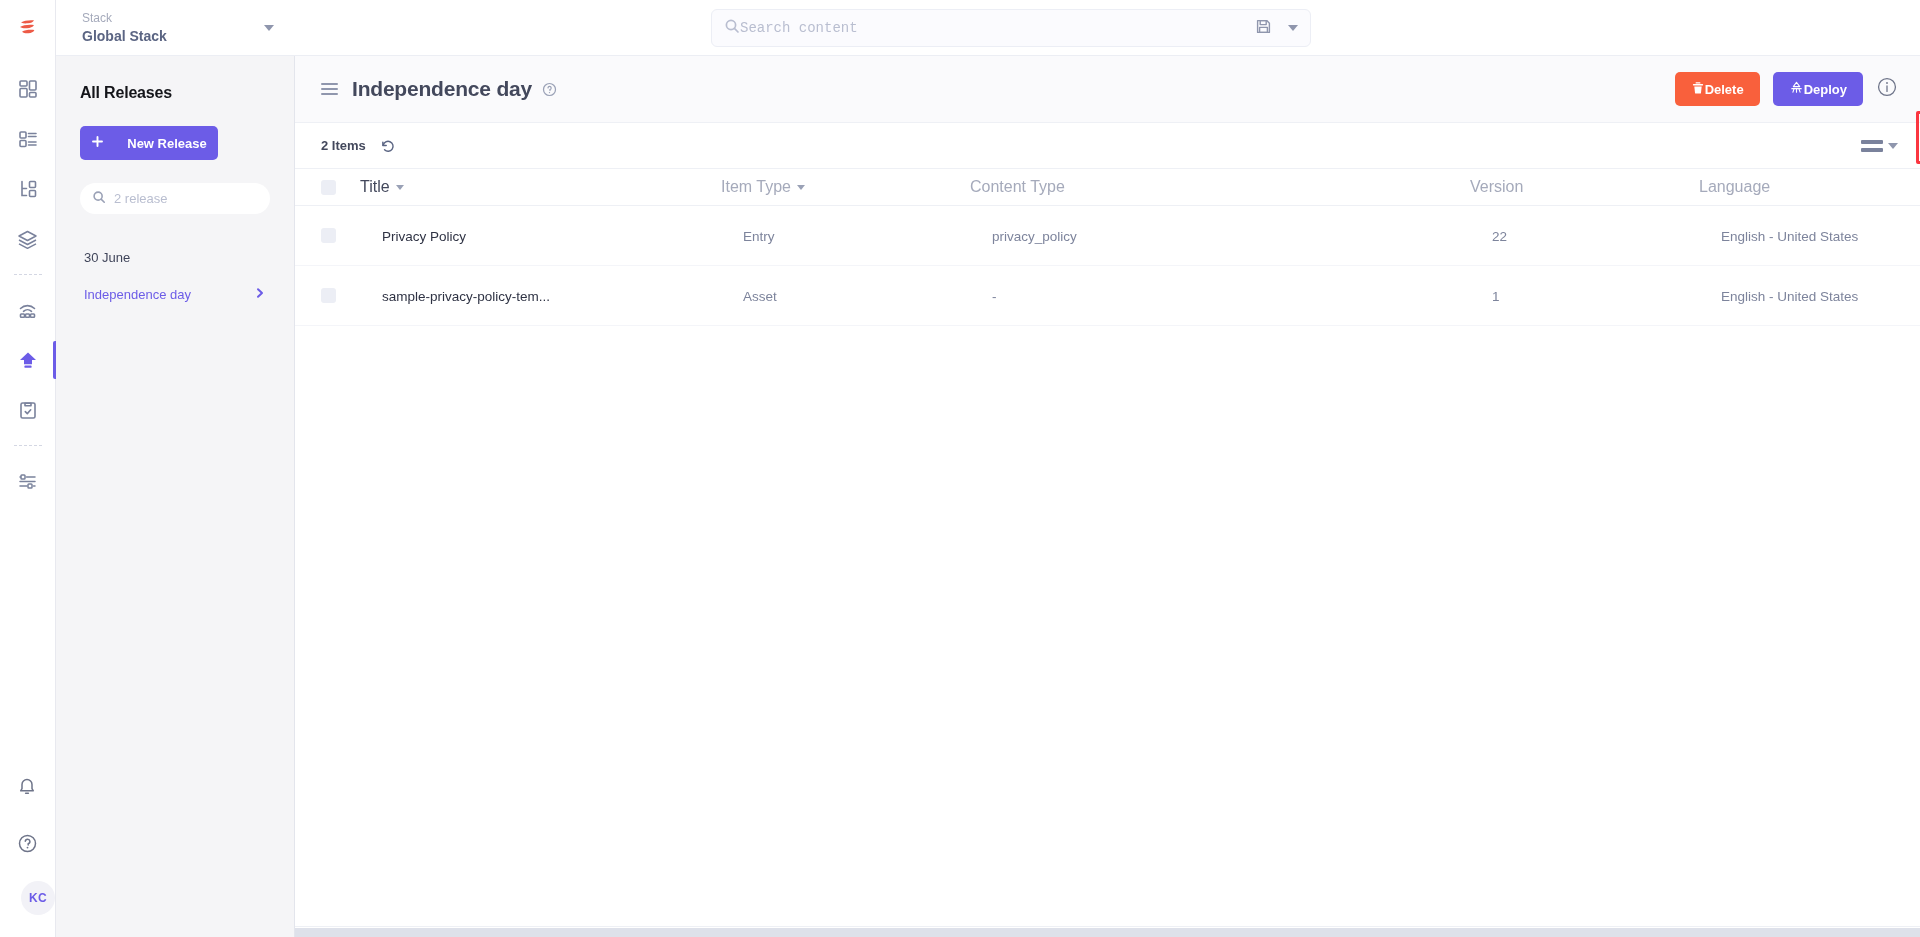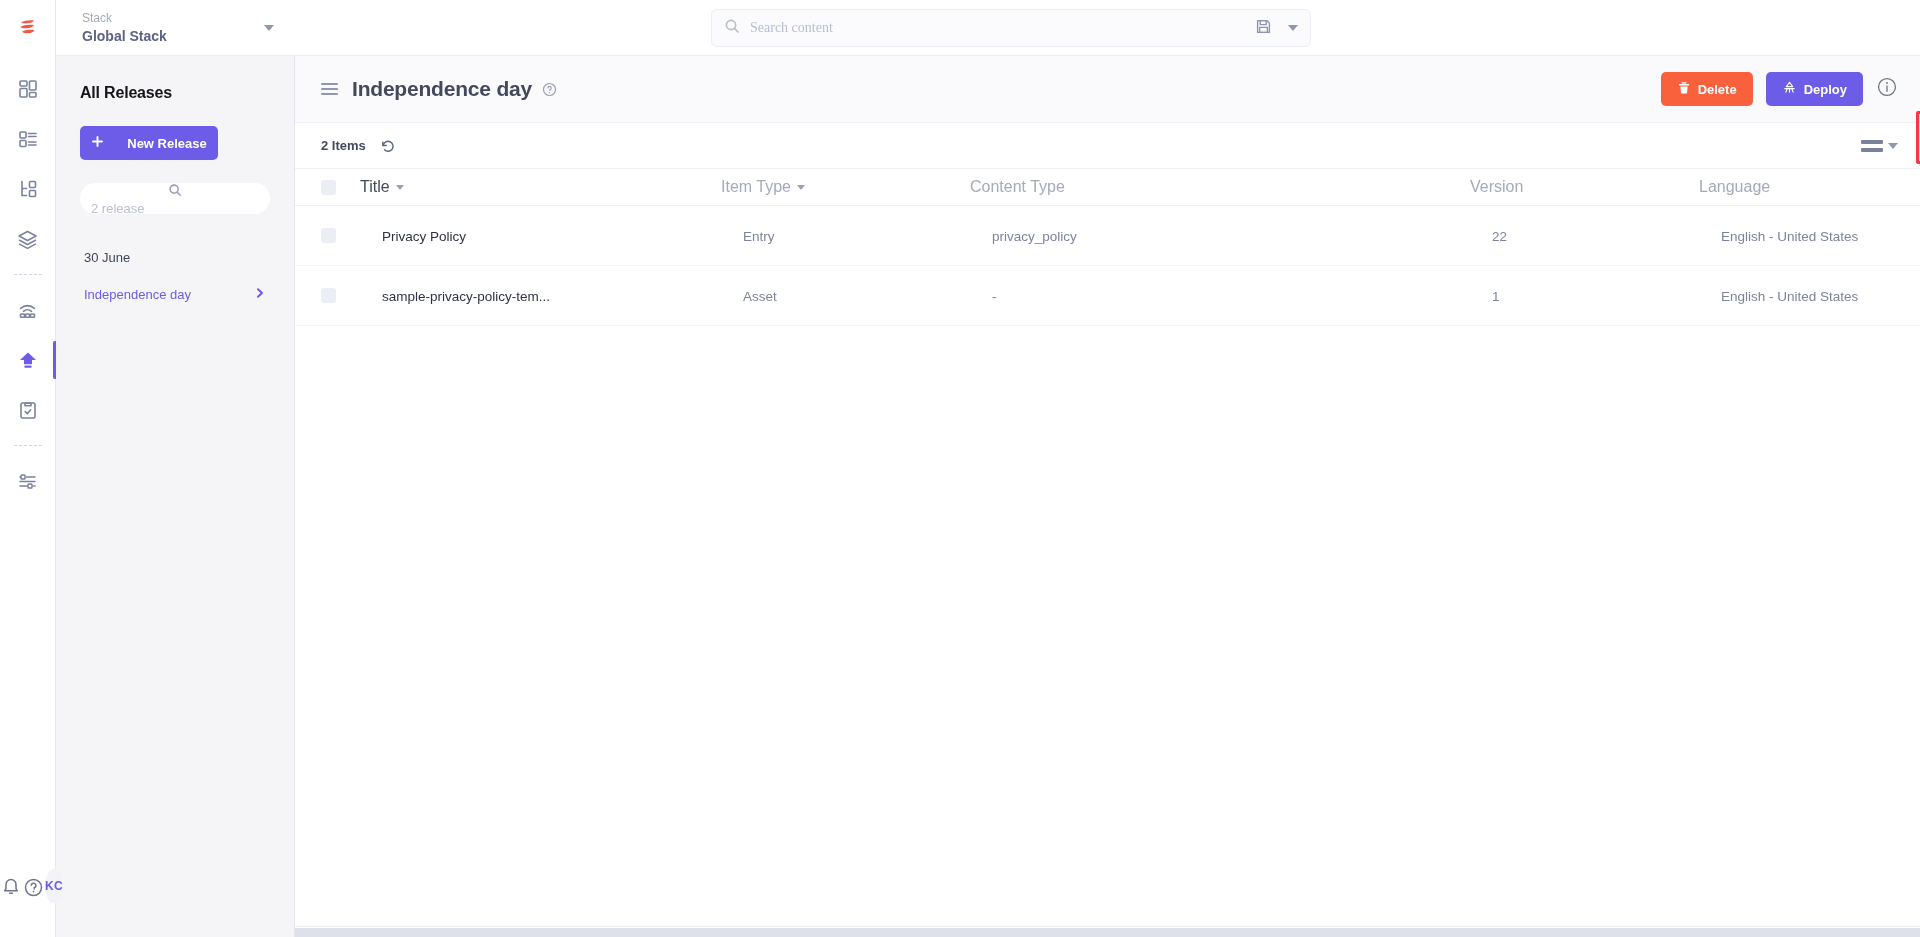--- a/index.html
+++ b/index.html
@@ -32,22 +32,22 @@
   }
   .rail-btn svg { display: block; }
   .rail-btn.active::after {
     content: ""; position: absolute; right: 0; top: 6px; bottom: 6px;
     width: 3px; background: #6c5ce7; border-radius: 2px 0 0 2px;
   }
   .rail-sep {
     width: 28px; height: 0; border-top: 1px dashed #d4d7e3; margin: 10px 0;
   }
   .rail-bottom {
-    margin-top: auto; display: flex; flex-direction: row;
-    align-items: flex-start; width: 100%; padding-bottom: 22px;
+    margin-top: auto; display: flex; flex-direction: column;
+    align-items: flex-end; width: 100%; padding-bottom: 22px;
   }
   .rail-bottom .rail-btn { height: 56px; }
   .avatar {
     width: 34px; height: 34px; border-radius: 50%;
     background: #f2f2f7; color: #6c5ce7;
     font-size: 12px; font-weight: bold; letter-spacing: .3px;
     display: flex; align-items: center; justify-content: center;
     cursor: pointer; margin-top: 10px;
   }
 
@@ -74,22 +74,22 @@
     border-top: 6px solid #8f96ad;
   }
   .search-wrap {
     position: absolute; left: 655px; top: 9px;
     width: 600px; height: 38px;
     background: #fbfbfe; border: 1px solid #eceef5; border-radius: 6px;
     display: flex; align-items: center; padding: 0 12px; cursor: text;
   }
   .search-wrap input {
     flex: 1; border: 0; outline: 0; background: transparent;
-    font-family: Liberation Serif, serif;
-    font-size: 14px; color: #5b6583; margin-left: 10px;
+    font-family: Liberation Mono, monospace;
+    font-size: 14px; color: #5b6583; 
   }
   .search-wrap input::placeholder { color: #b9bed0; }
   .sb-icons { display: flex; align-items: center; gap: 16px; }
 
   
   .body { flex: 1; display: flex; min-height: 0; }
 
   
   .panel {
     width: 239px; flex: 0 0 239px;
@@ -106,21 +106,21 @@
     margin-top: 24px; height: 34px; width: 138px;
     background: #6c5ce7; color: #ffffff;
     border: 0; border-radius: 5px; cursor: pointer;
     font-family: "Liberation Sans", sans-serif;
     font-size: 13px; font-weight: bold;
     display: flex; align-items: center; justify-content: center; gap: 23px;
   }
   .panel-search {
     margin-top: 23px; height: 31px; background: #ffffff;
     border-radius: 16px; display: flex; align-items: center;
-    padding: 0 12px; cursor: text; flex-direction: column;
+    padding: 0 12px; cursor: text;
   }
   .panel-search input {
     flex: 1; border: 0; outline: 0; background: transparent; margin-left: 8px;
     font-family: "Liberation Sans", sans-serif; font-size: 13px; color: #5b6583;
   }
   .panel-search input::placeholder { color: #b9bed0; }
   .date-group {
     margin-top: 36px; font-size: 13px; color: #40455a; padding-left: 4px;
   }
   .release-item {
@@ -142,21 +142,21 @@
   .hamburger i { display: block; width: 17px; height: 2px; background: #8f96ad; border-radius: 1px; }
   .page-title {
     font-size: 21px; font-weight: bold; color: #43485c; letter-spacing: -.2px;
   }
   .help-circle { margin-left: 10px; cursor: pointer; display: flex; }
   .head-actions { margin-left: auto; display: flex; align-items: center; gap: 13px; }
   .btn {
     height: 34px; border: 0; border-radius: 5px; cursor: pointer;
     font-family: "Liberation Sans", sans-serif;
     font-size: 13px; font-weight: bold; color: #ffffff;
-    display: flex; align-items: center; justify-content: center; gap: 7px;
+    display: flex; align-items: center; justify-content: center; gap: 0;
     padding: 0 16px;
   }
   .btn-delete { background: #f9603c; }
   .btn-deploy { background: #6c5ce7; }
   .annot-box {
     position: absolute;
     left: 1621px; top: 55px; width: 132px; height: 53px;
     border: 3px solid #fb3640; border-radius: 2px;
     pointer-events: none;
   }

